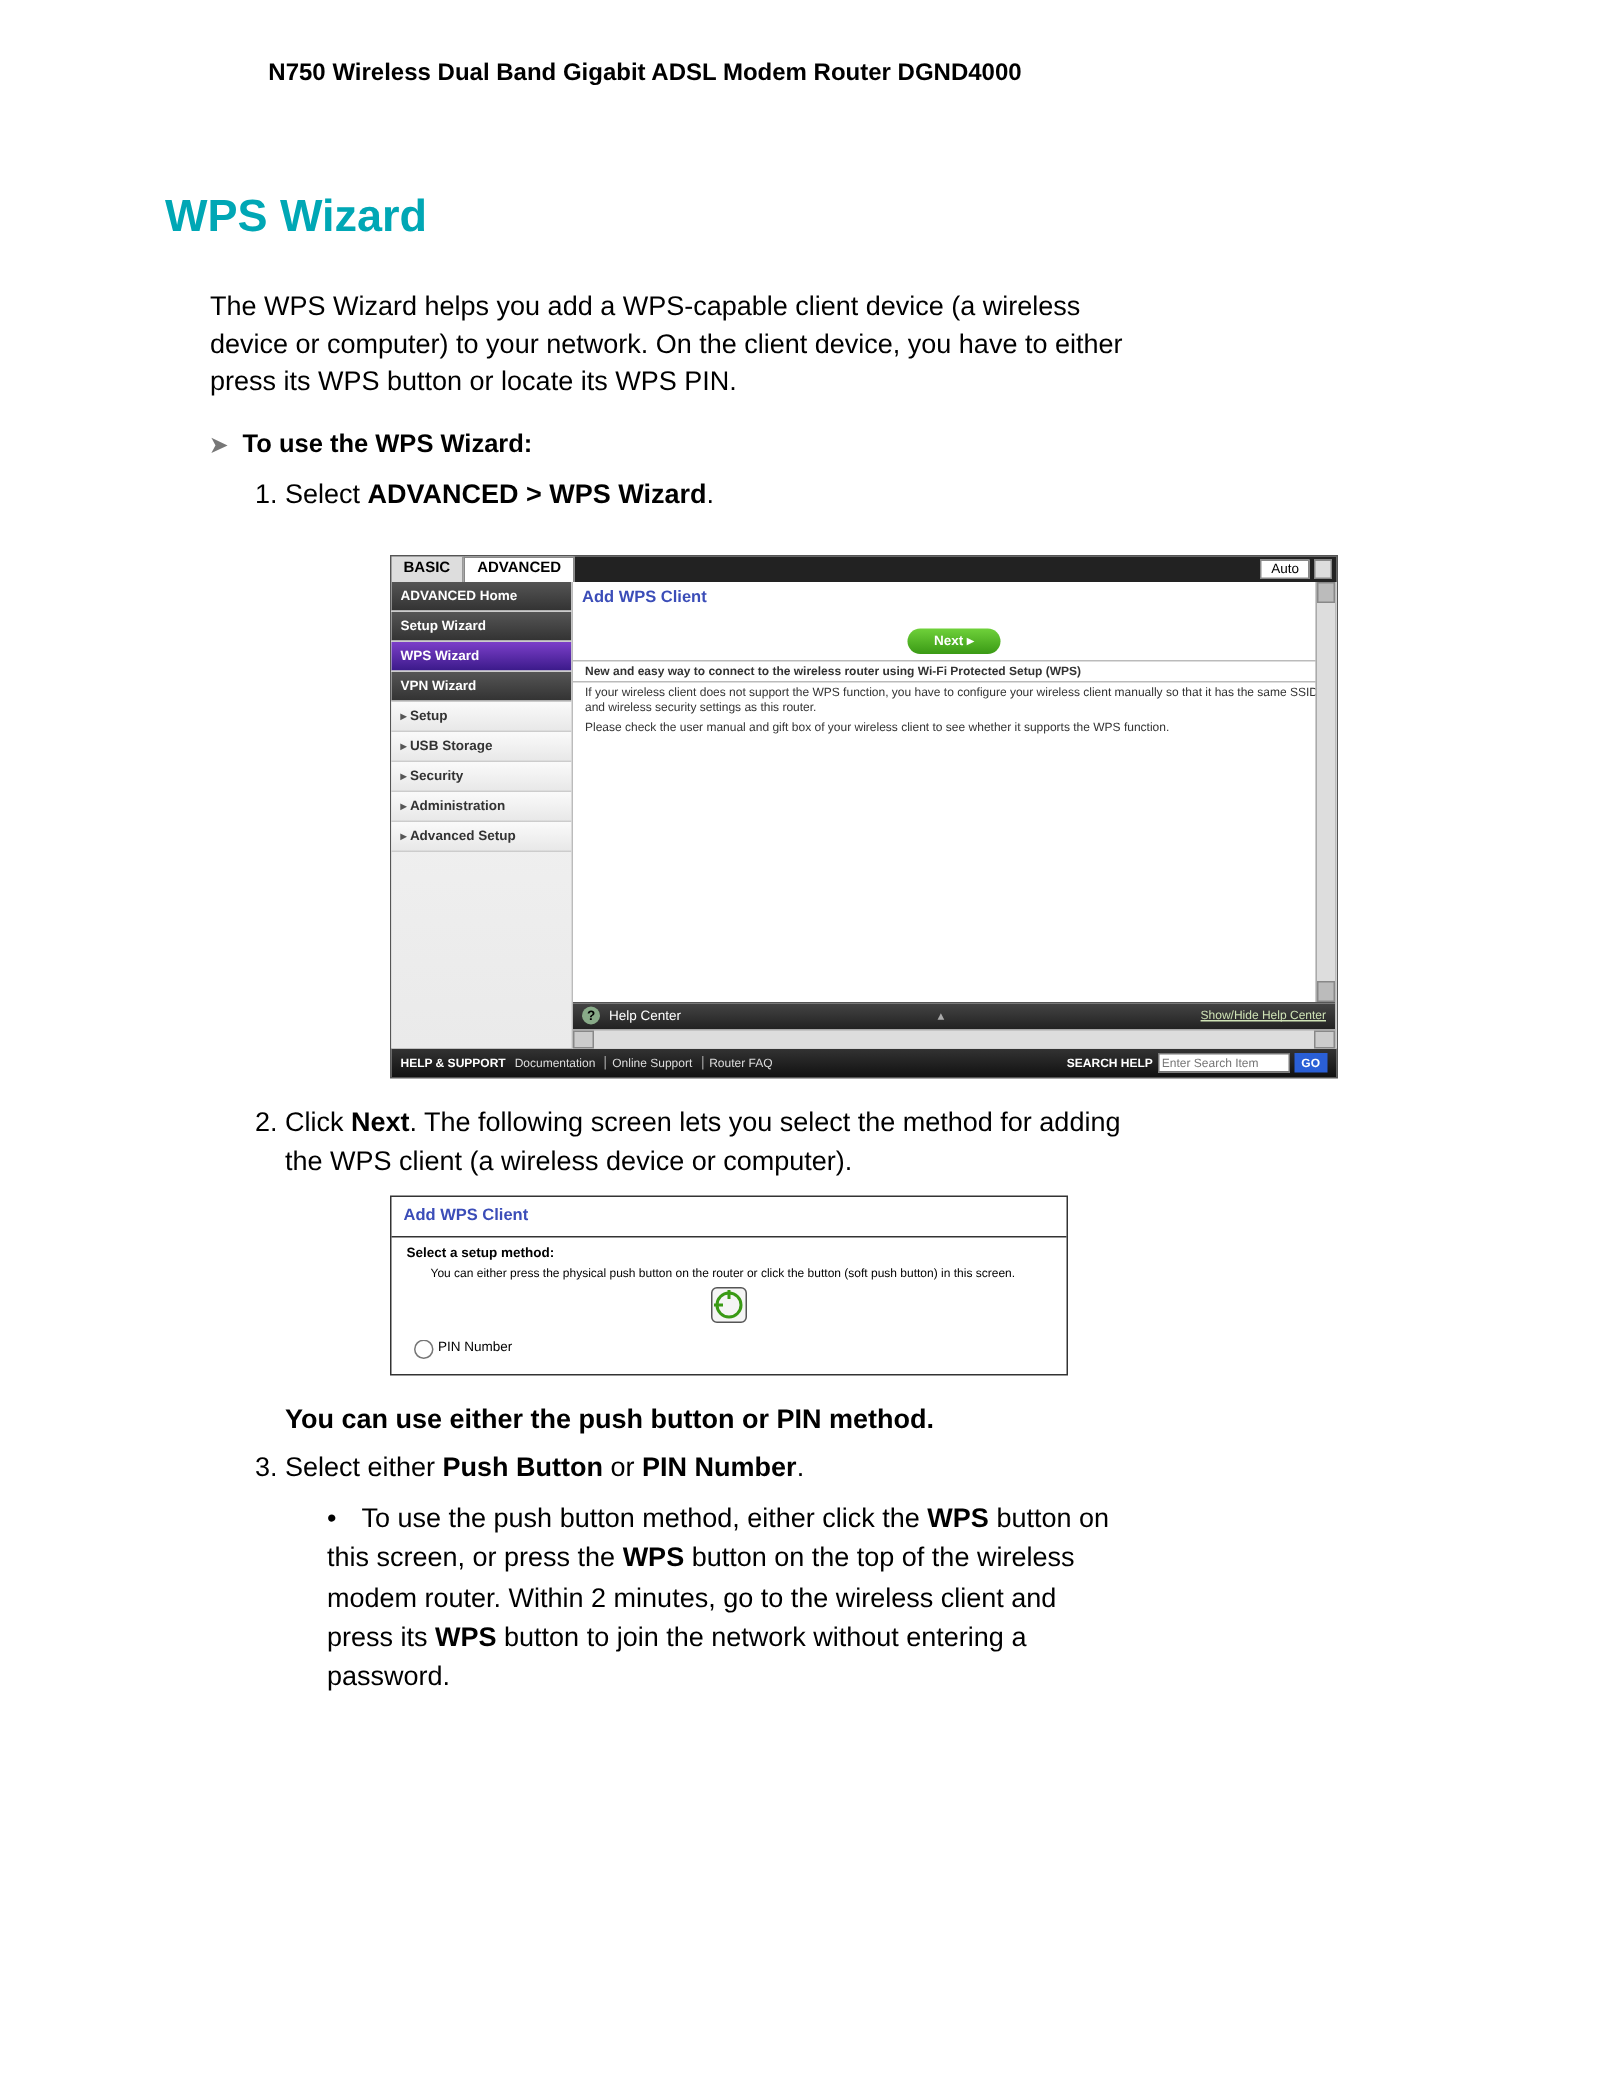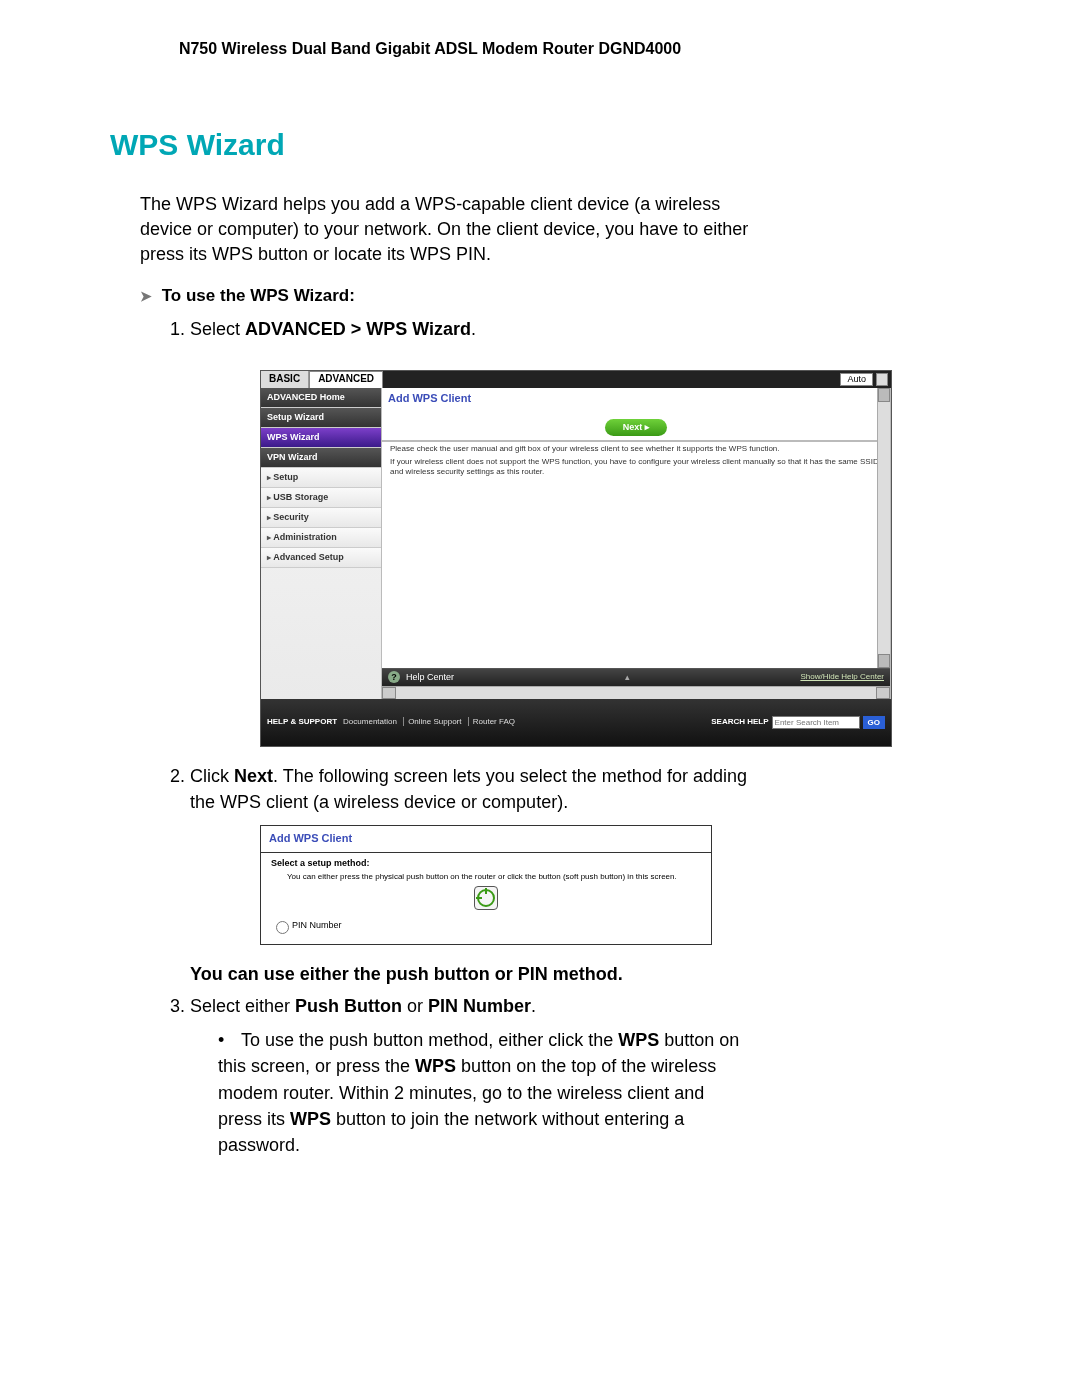--- a/index.html
+++ b/index.html
@@ -140,21 +140,21 @@
   .help-bar .q { background:#8a8; color:#000; border-radius:50%; width:12px;height:12px;display:flex;align-items:center;justify-content:center;font-weight:bold;margin-right:6px;font-size:9px;}
   .help-bar .spacer{flex:1;text-align:center;color:#aaa;}
   .help-bar .link { color:#cfe3b6;text-decoration:underline;font-size:8px;}
 
   .hscroll { background:#ddd;height:12px;border-top:1px solid #aaa;display:flex;}
   .hscroll .end{width:12px;border:1px solid #888;background:#ccc;}
   .hscroll .mid{flex:1;}
 
   .footer-bar {
     background:linear-gradient(#333,#111);color:#fff;
-    display:flex;align-items:flex-start;font-size:8px;padding:17px 6px;
+    display:flex;align-items:center;font-size:8px;padding:3px 6px;
   }
   .footer-bar .lbl{font-weight:bold;margin-right:6px;}
   .footer-bar .links{color:#ddd;}
   .footer-bar .links span{border-left:1px solid #888;padding:0 4px;}
   .footer-bar .links span:first-child{border:none;padding-left:0;}
   .footer-bar .sp{flex:1;}
   .footer-bar .search-lbl{font-weight:bold;margin-right:3px;}
   .footer-bar input{font-size:8px;width:82px;height:11px;padding:0 2px;border:1px solid #777;}
   .footer-bar .go{background:#2a5fd6;color:#fff;font-weight:bold;padding:1px 5px;margin-left:3px;font-size:8px;}
 
@@ -223,23 +223,24 @@
             <div class="nav-item sub">USB Storage</div>
             <div class="nav-item sub">Security</div>
             <div class="nav-item sub">Administration</div>
             <div class="nav-item sub">Advanced Setup</div>
           </div>
           <div class="ui-main">
             <div class="ui-main-inner">
               <div class="panel-title">Add WPS Client</div>
               <div class="next-row"><span class="next-btn">Next    ▸</span></div>
               <hr class="hr1">
+              <div class="tiny bold">New and easy way to connect to the wireless router using Wi-Fi Protected Setup (WPS)</div>
               <hr class="hr1">
+              <div class="tiny">If your wireless client does not support the WPS function, you have to configure your wireless client manually so that it has the same SSID and wireless security settings as this router.</div>
               <div class="tiny">Please check the user manual and gift box of your wireless client to see whether it supports the WPS function.</div>
-              <div class="tiny">If your wireless client does not support the WPS function, you have to configure your wireless client manually so that it has the same SSID and wireless security settings as this router.</div>
               <div class="ui-scroll">
                 <div class="thumb top"></div>
                 <div class="thumb bottom"></div>
               </div>
             </div>
             <div class="help-bar">
               <div class="q">?</div>
               <span>Help Center</span>
               <span class="spacer">▴</span>
               <span class="link">Show/Hide Help Center</span>

